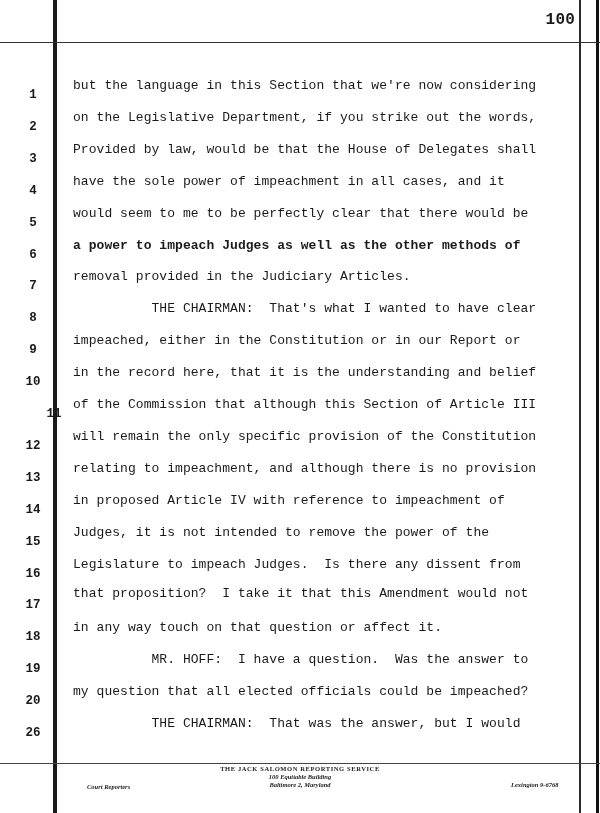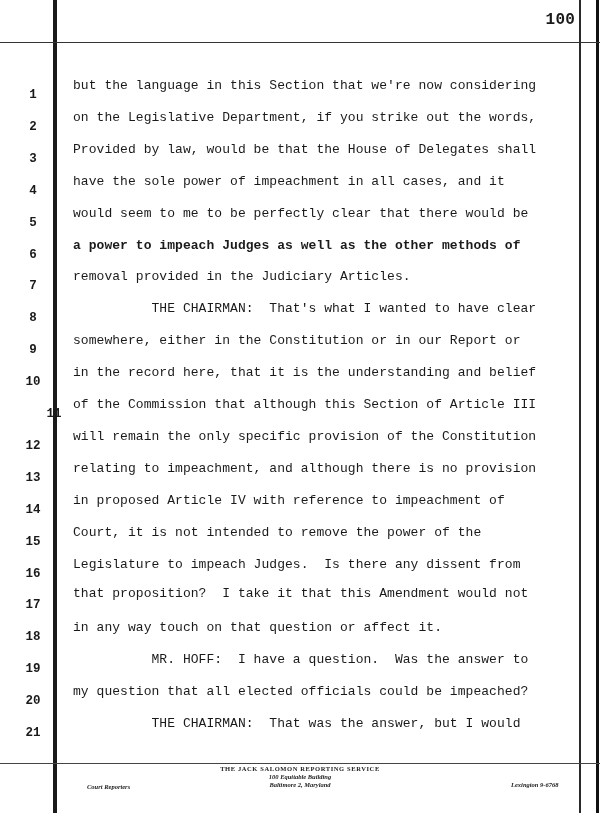--- a/index.html
+++ b/index.html
@@ -81,44 +81,44 @@
     <div class="line-text" style="top: 173.7px;">have the sole power of impeachment in all cases, and it</div>
     <div class="line-no" style="top: 215.6px;">5</div>
     <div class="line-text" style="top: 205.6px;">would seem to me to be perfectly clear that there would be</div>
     <div class="line-no" style="top: 247.5px;">6</div>
     <div class="line-text" style="top: 237.5px; font-weight: bold;">a power to impeach Judges as well as the other methods of</div>
     <div class="line-no" style="top: 279.4px;">7</div>
     <div class="line-text" style="top: 269.4px;">removal provided in the Judiciary Articles.</div>
     <div class="line-no" style="top: 311.3px;">8</div>
     <div class="line-text" style="top: 301.3px;">          THE CHAIRMAN:  That's what I wanted to have clear</div>
     <div class="line-no" style="top: 343.2px;">9</div>
-    <div class="line-text" style="top: 333.2px;">somewhere, either in the Constitution or in our Report or</div>
+    <div class="line-text" style="top: 333.2px;">impeached, either in the Constitution or in our Report or</div>
     <div class="line-no" style="top: 375.1px;">10</div>
     <div class="line-text" style="top: 365.1px;">in the record here, that it is the understanding and belief</div>
     <div class="line-no" style="top: 407px; margin-left: 21px;">11</div>
     <div class="line-text" style="top: 397px;">of the Commission that although this Section of Article III</div>
     <div class="line-no" style="top: 438.9px;">12</div>
     <div class="line-text" style="top: 428.9px;">will remain the only specific provision of the Constitution</div>
     <div class="line-no" style="top: 470.8px;">13</div>
     <div class="line-text" style="top: 460.8px;">relating to impeachment, and although there is no provision</div>
     <div class="line-no" style="top: 502.7px;">14</div>
     <div class="line-text" style="top: 492.7px;">in proposed Article IV with reference to impeachment of</div>
     <div class="line-no" style="top: 534.6px;">15</div>
-    <div class="line-text" style="top: 524.6px;">Court, it is not intended to remove the power of the</div>
+    <div class="line-text" style="top: 524.6px;">Judges, it is not intended to remove the power of the</div>
     <div class="line-no" style="top: 566.5px;">16</div>
     <div class="line-text" style="top: 556.5px;">Legislature to impeach Judges.  Is there any dissent from</div>
     <div class="line-no" style="top: 598.4px;">17</div>
     <div class="line-text" style="top: 586px;">that proposition?  I take it that this Amendment would not</div>
     <div class="line-no" style="top: 630.3px;">18</div>
     <div class="line-text" style="top: 620.3px;">in any way touch on that question or affect it.</div>
     <div class="line-no" style="top: 662.2px;">19</div>
     <div class="line-text" style="top: 652.2px;">          MR. HOFF:  I have a question.  Was the answer to</div>
     <div class="line-no" style="top: 694.1px;">20</div>
     <div class="line-text" style="top: 684.1px;">my question that all elected officials could be impeached?</div>
-    <div class="line-no" style="top: 726px;">21</div>
+    <div class="line-no" style="top: 726px;">26</div>
     <div class="line-text" style="top: 716px;">          THE CHAIRMAN:  That was the answer, but I would</div>
   </div>
 
 <div class="footer-center">
   <div class="f1">THE JACK SALOMON REPORTING SERVICE</div>
   <div class="f2">100 Equitable Building</div>
   <div class="f3">Baltimore 2, Maryland</div>
 </div>
 <div class="footer-left">Court Reporters</div>
 <div class="footer-right">Lexington 9-6768</div>

